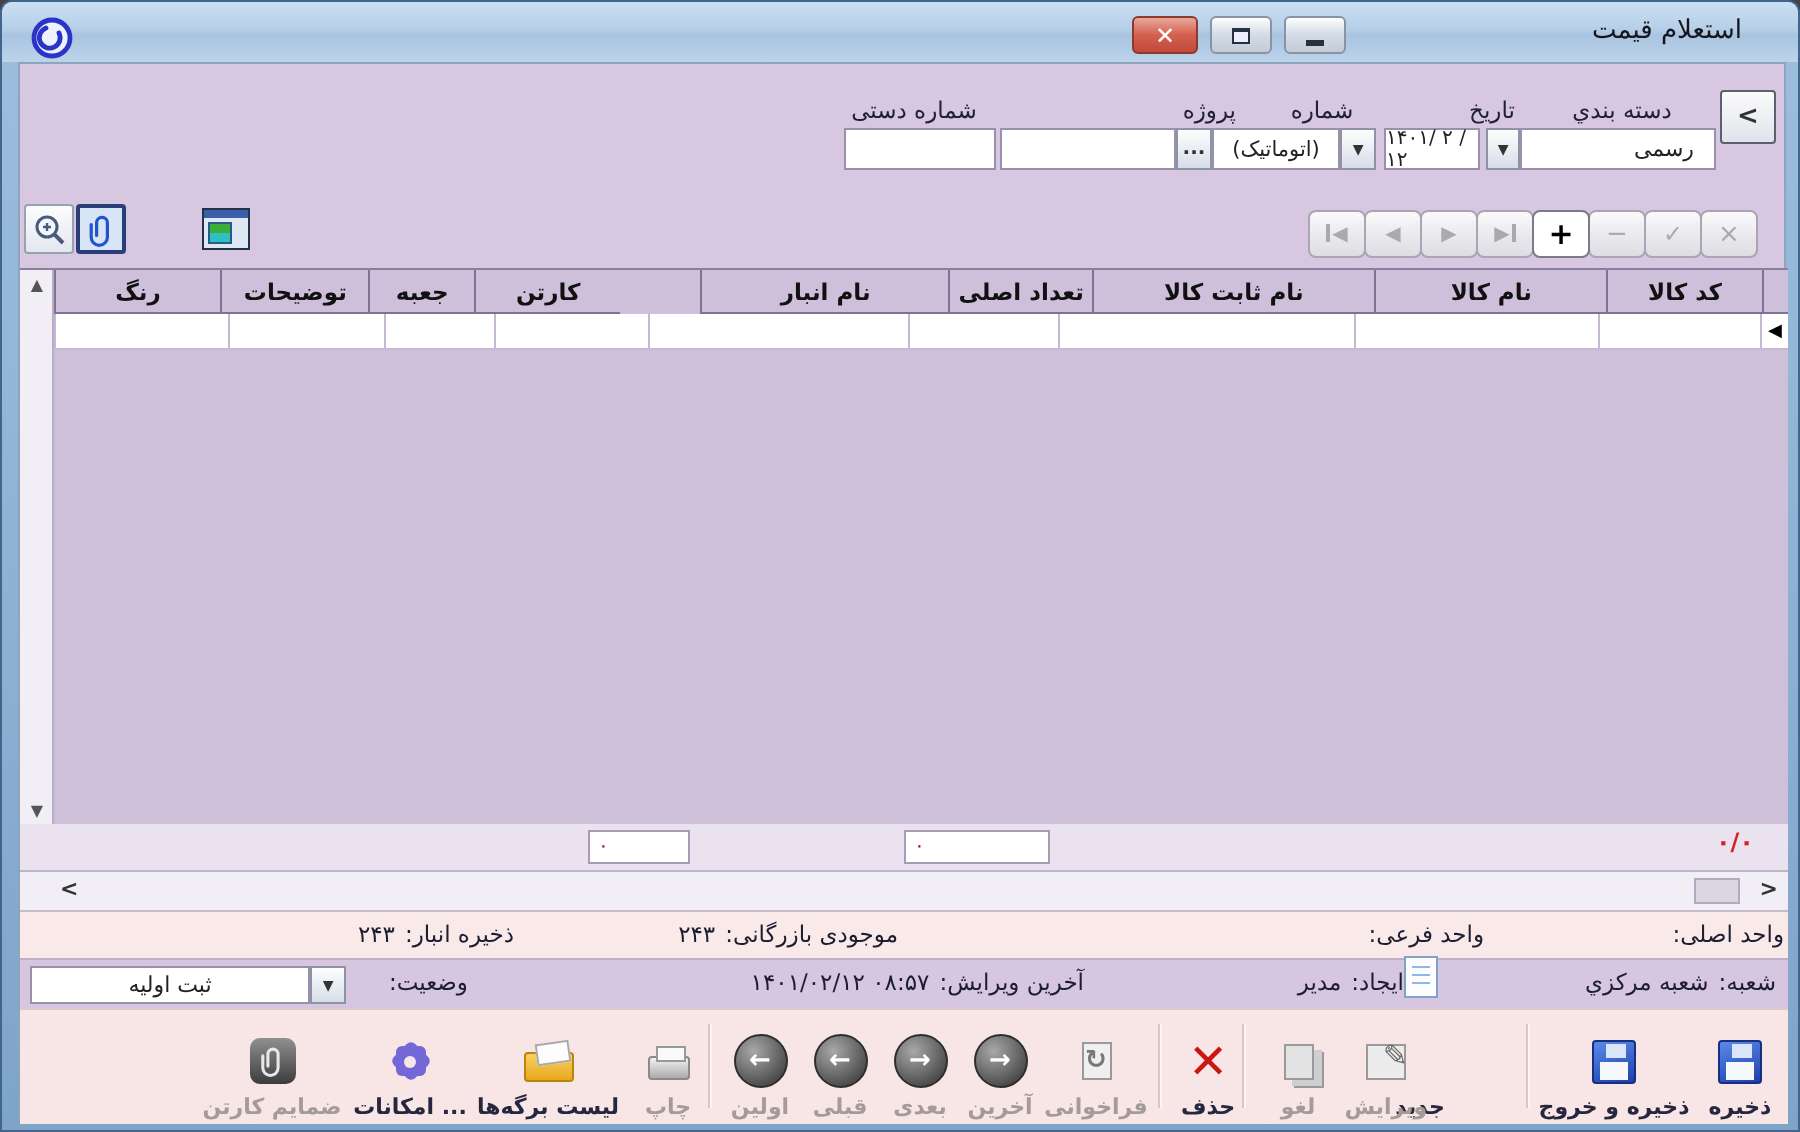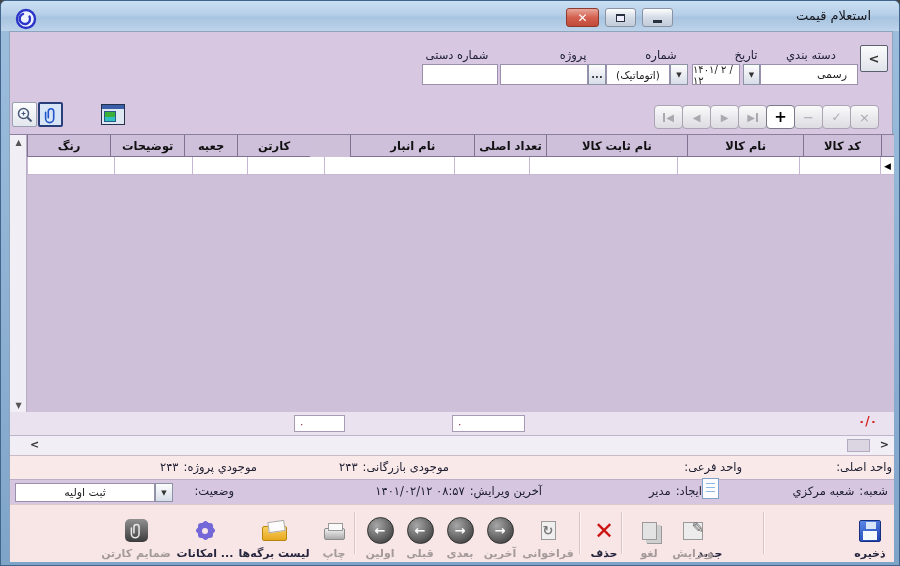--- a/index.html
+++ b/index.html
@@ -139,21 +139,21 @@
     <div class="fbox" style="left:750px;width:98px;justify-content:flex-start;padding-right:10px;">رسمی</div>
     <div class="combo-btn" style="left:733px;width:17px;">▼</div>
 
     <div class="flabel" style="left:691px;">تاریخ</div>
     <div class="fbox ltr" style="left:682px;width:48px;justify-content:center;font-size:10px;">۱۴۰۱/ ۲ /۱۲</div>
 
     <div class="flabel" style="left:606px;">شماره</div>
     <div class="fbox" style="left:596px;width:64px;justify-content:center;font-size:10.5px;">(اتوماتیک)</div>
     <div class="combo-btn" style="left:660px;">▼</div>
 
-    <div class="flabel" style="left:518px;">پروژه</div>
+    <div class="flabel" style="left:518px;text-align:right;">پروژه</div>
     <div class="fbox" style="left:490px;width:88px;"></div>
     <div class="combo-btn" style="left:578px;font-size:10px;font-weight:bold;">...</div>
 
     <div class="flabel" style="left:402px;">شماره دستی</div>
     <div class="fbox" style="left:412px;width:76px;"></div>
 
     <div class="sqbtn" style="left:2px;top:70px;">
       <svg width="18" height="18" viewBox="0 0 18 18">
         <circle cx="7.5" cy="7.5" r="5" fill="#f2f6ff" stroke="#4a5a7a" stroke-width="1.5"></circle>
         <line x1="7.5" y1="5.5" x2="7.5" y2="9.5" stroke="#4a5a7a" stroke-width="1.2"></line>
@@ -250,21 +250,21 @@
         <span>واحد فرعی:</span>
       </div>
       <div class="sitem" style="right:274px;margin-top:44px;">
         <span>نسبت واحدها:</span>
       </div>
       <div class="sitem" style="right:445px;">
         <span>موجودی بازرگانی:</span>
         <span>۲۴۳</span>
       </div>
       <div class="sitem" style="right:637px;">
-        <span>موجودي پروژه:</span>
+        <span>ذخیره انبار:</span>
         <span>۲۴۳</span>
       </div>
     </div>
 
     <div class="status2">
       <div class="sitem" style="right:6px;">
         <span>شعبه:</span>
         <span>شعبه مرکزي</span>
       </div>
       <div class="sitem" style="right:192px;">
@@ -283,20 +283,26 @@
     </div>
 
     <div class="actionbar" dir="ltr">
 
       <div class="abtn" style="left:836px;width:48px;">
         <span class="ico">
             <span class="i-floppy"></span>
           </span>
         <span>ذخیره</span>
       </div>
+      <div class="abtn" style="left:760px;width:74px;">
+        <span class="ico">
+            <span class="i-floppy"></span>
+          </span>
+        <span>ذخیره و خروج</span>
+      </div>
 
       <div class="absep" style="left:753px;"></div>
 
       <div class="abtn" style="left:678px;width:44px;gap:48px;">
         <span class="ico">
             <span class="i-doc"></span>
           </span>
         <span>جدید</span>
       </div>
       <div class="abtn off" style="left:660px;width:46px;">

